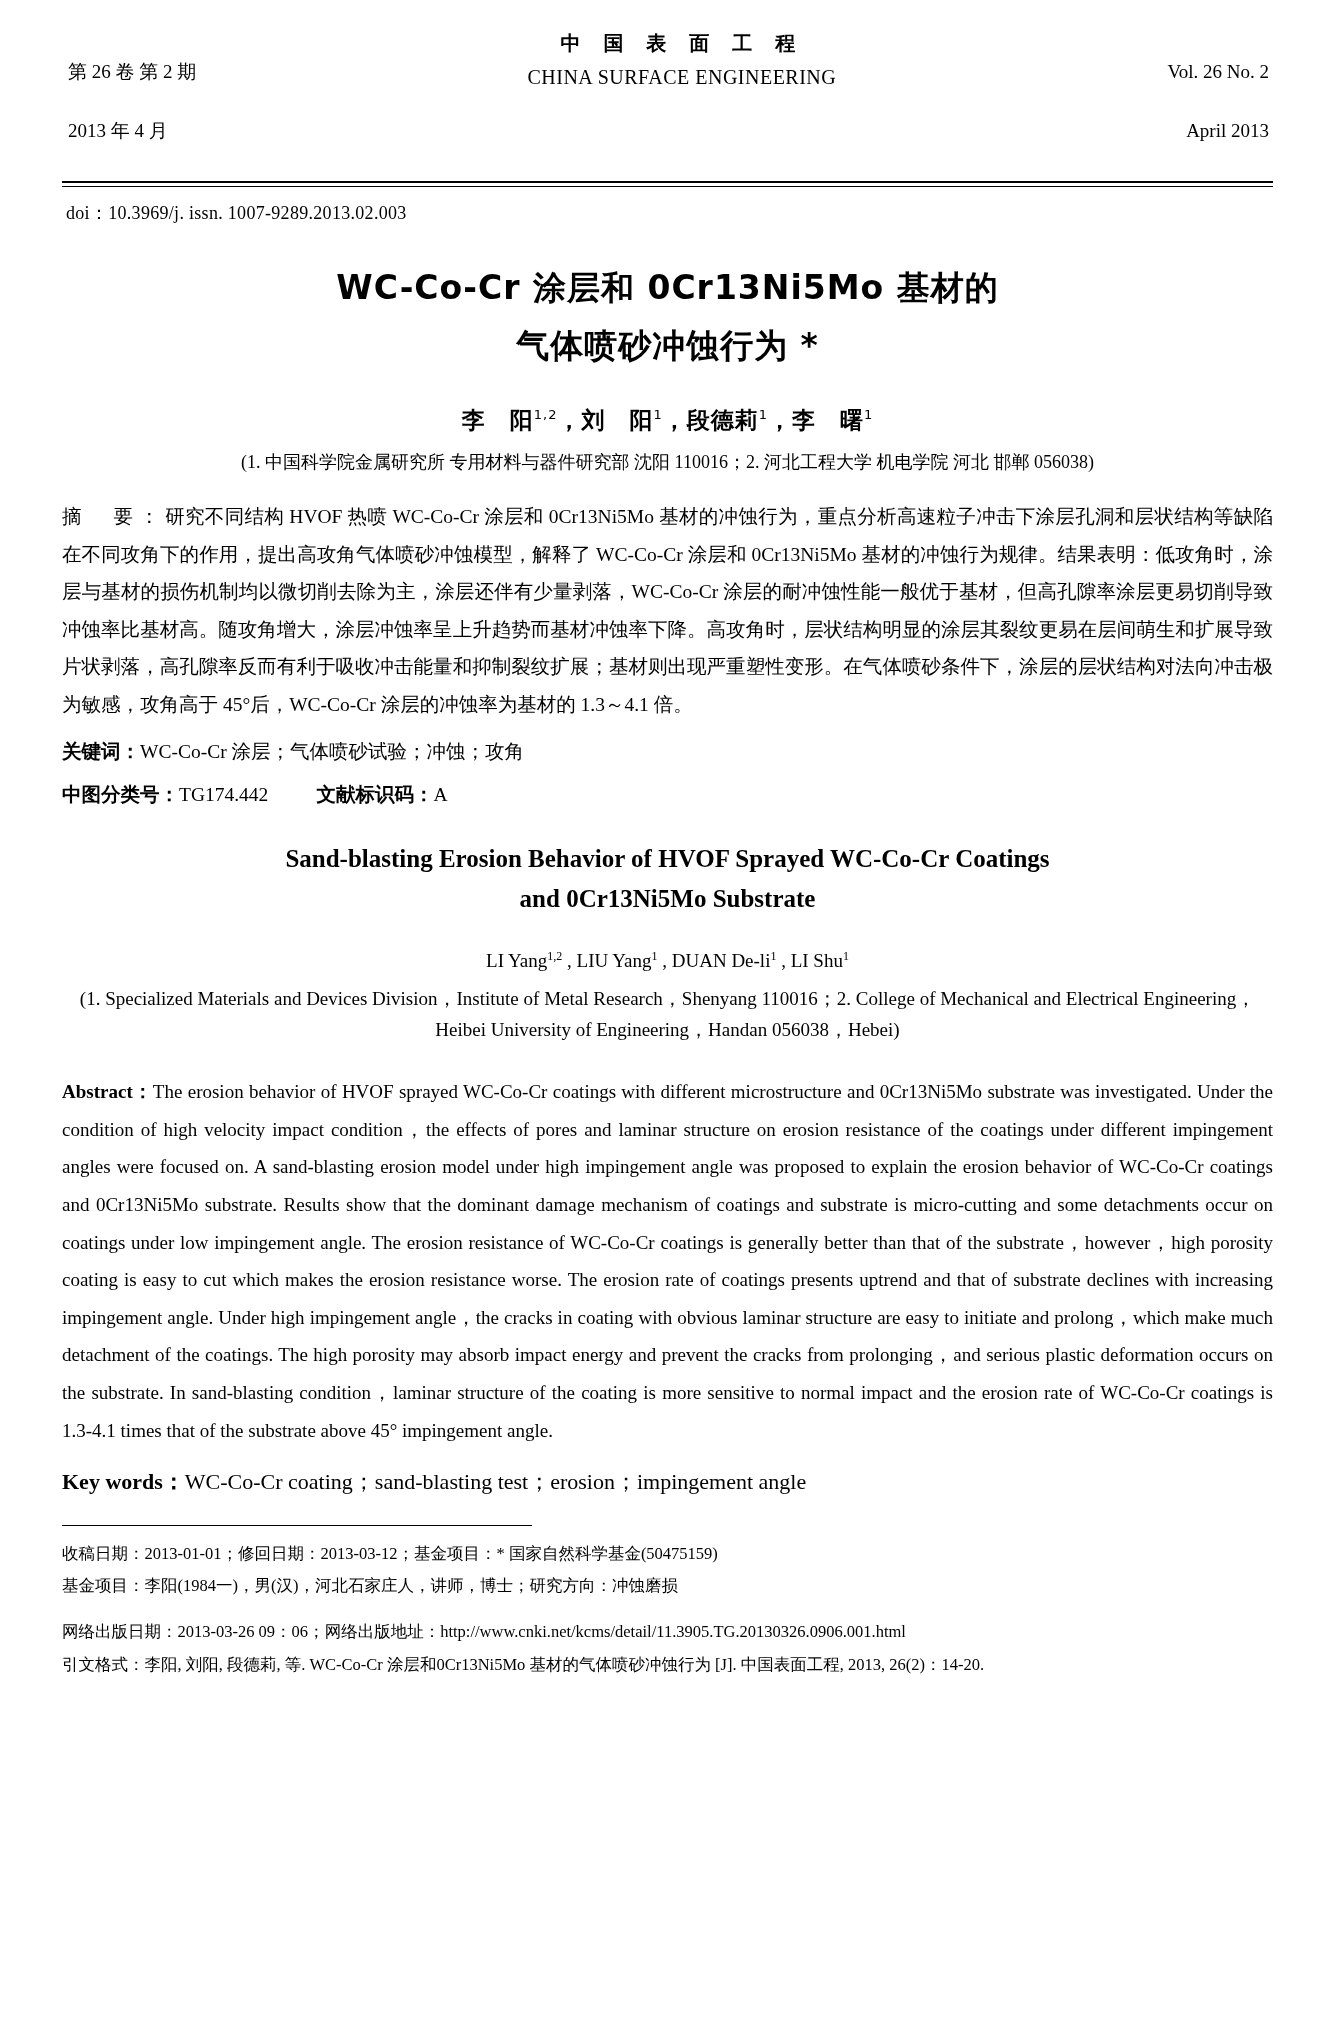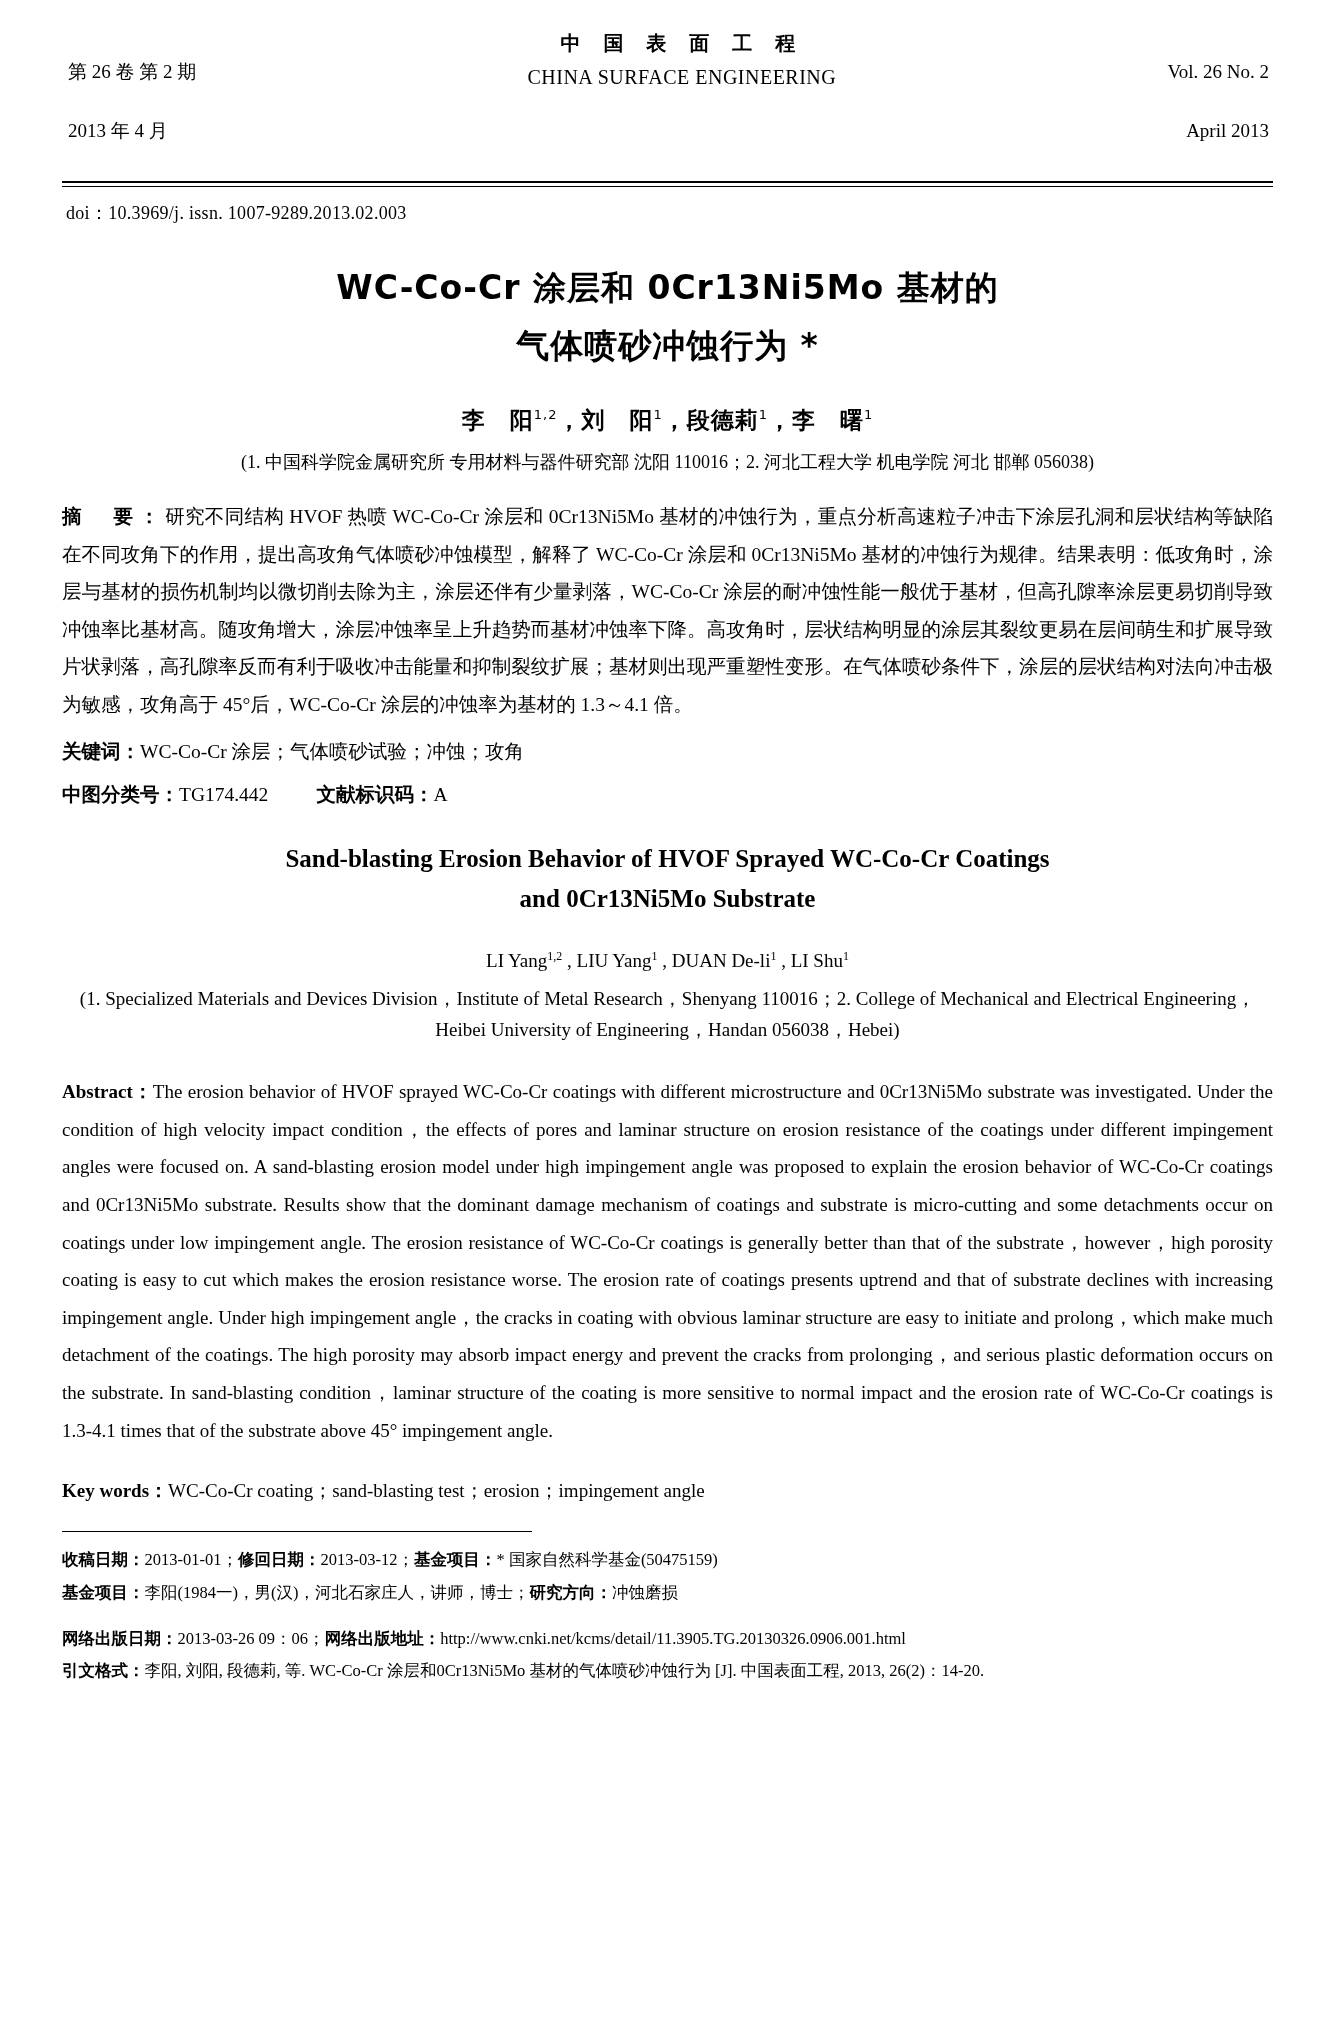--- a/index.html
+++ b/index.html
@@ -93,21 +93,21 @@
 
   
   .abs-cn {
     margin-top: 22px;
     font-size: 19.5px;
     line-height: 1.92;
     text-align: justify;
     text-justify: inter-ideograph;
   }
   .abs-cn .lead {
-    font-weight: bold;
+    font-weight: normal;
     font-family: "DejaVu Sans", sans-serif;
     letter-spacing: 6px;
   }
   .kw-cn {
     margin-top: 10px;
     font-size: 19.5px;
     line-height: 1.9;
   }
   .kw-cn .lead, .clc .lead {
     font-weight: bold;
@@ -145,38 +145,38 @@
 
   
   .abs-en {
     margin-top: 28px;
     font-size: 19px;
     line-height: 1.98;
     text-align: justify;
   }
   .abs-en .lead { font-weight: bold; }
   .kw-en {
-    margin-top: 24px;
-    font-size: 19px;
+    margin-top: 12px;
+    font-size: 22px;
     line-height: 1.9;
   }
   .kw-en .lead { font-weight: bold; }
 
   
   .foot-rule {
     margin-top: 22px;
     width: 470px;
     border-top: 1px solid #000;
   }
   .footnotes {
     margin-top: 12px;
     font-size: 16.5px;
     line-height: 1.95;
   }
-  .footnotes .b { font-weight: bold; font-family: "DejaVu Sans", sans-serif; }
+  .footnotes .b { font-weight: normal; font-family: "DejaVu Sans", sans-serif; }
   .foot-block2 { margin-top: 14px; }
   .foot-block2 .row { white-space: normal; }
 </style>
 </head>
 <body>
 
 <div class="page">
 
   <div class="runhead">
     <div class="runhead-left">

